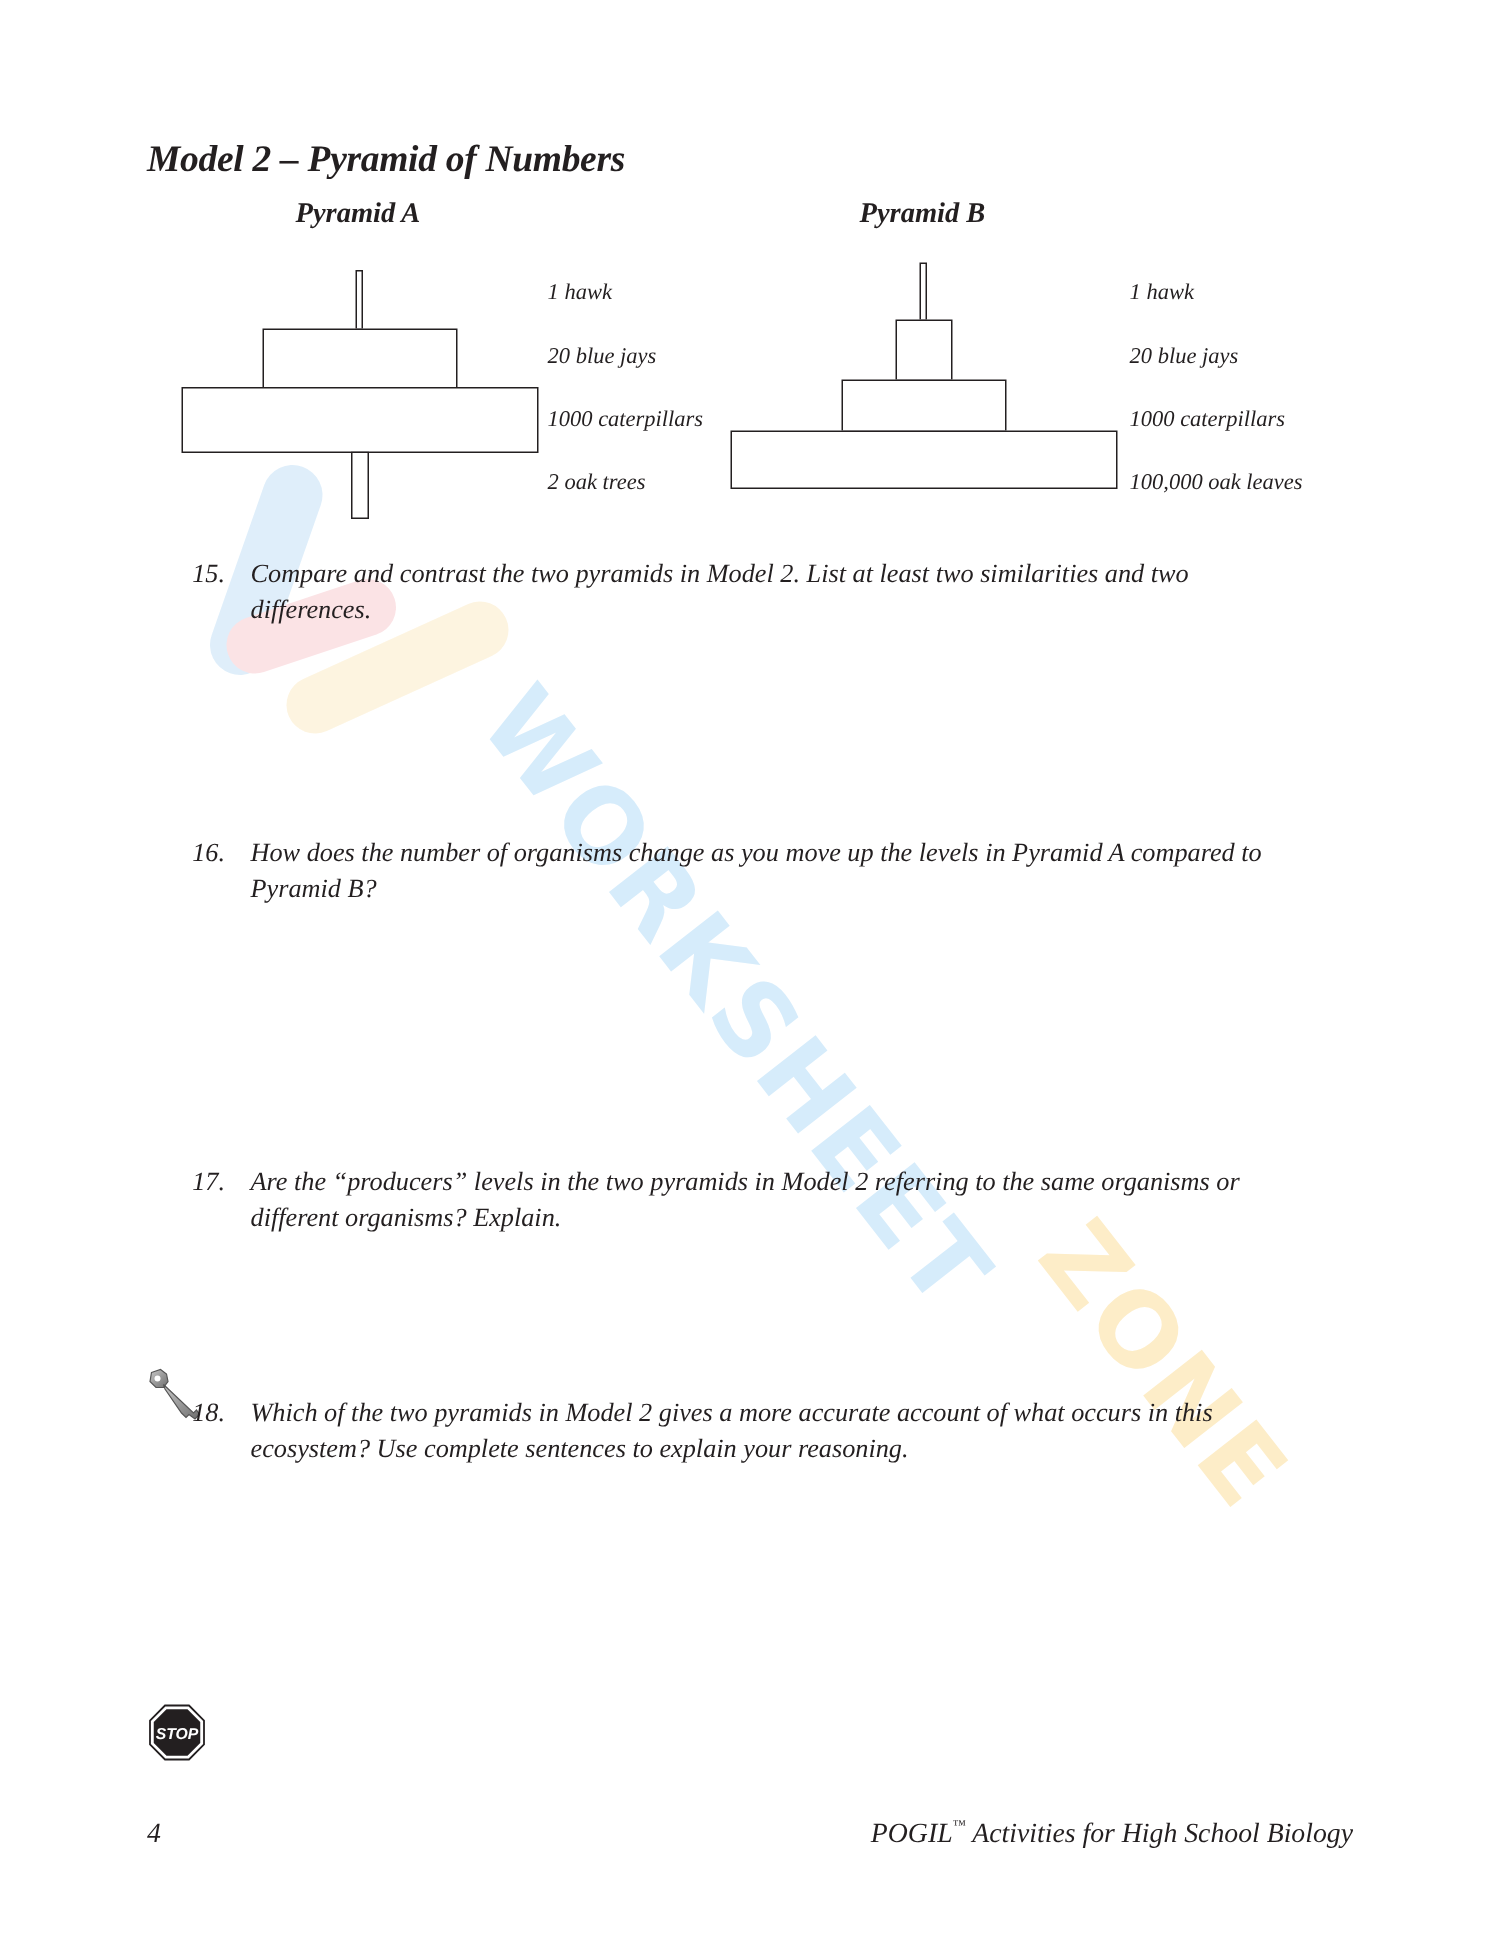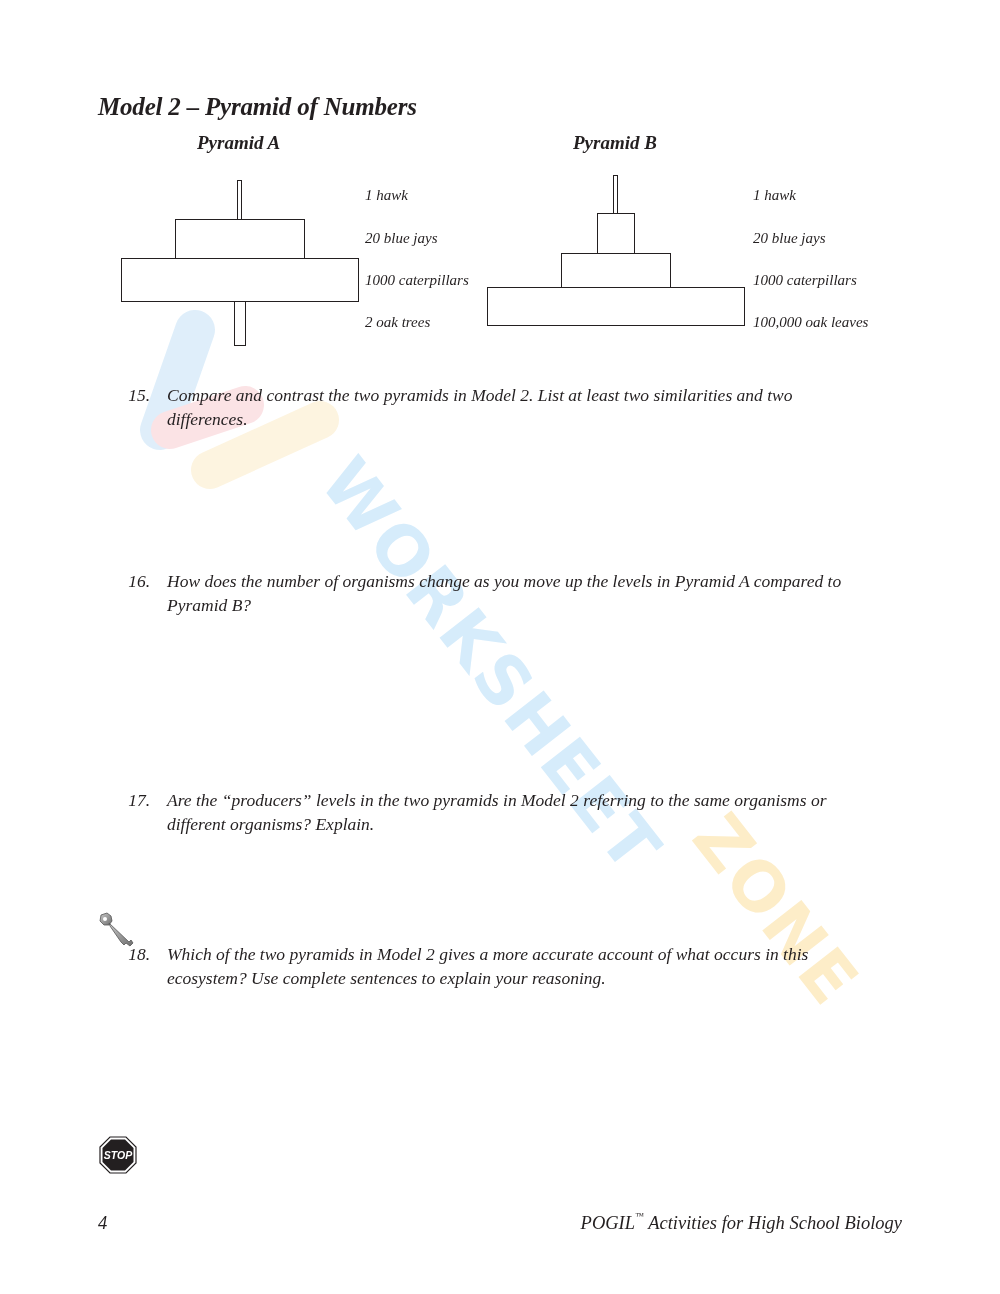--- a/index.html
+++ b/index.html
@@ -7,21 +7,21 @@
       width: 1000px; height: 1294px; position: relative; overflow: hidden;
       font-family: "Liberation Serif", "DejaVu Serif", serif; color: #231f20;
     }
     .abs { position: absolute; }
     .watermark { position: absolute; left: 0; top: 0; width: 1000px; height: 1294px; pointer-events: none; z-index: 0; }
     .content { position: absolute; left: 0; top: 0; width: 1000px; height: 1294px; z-index: 1; font-style: italic; }
     .title { left: 98px; top: 93px; font-size: 25px; font-weight: bold; letter-spacing: -0.2px; white-space: nowrap; }
     .pyr-title { font-size: 19px; font-weight: bold; white-space: nowrap; }
     .bar { position: absolute; border: 1.6px solid #231f20; background: #fff; box-sizing: border-box; }
     .lbl { position: absolute; font-size: 15px; white-space: nowrap; }
-    .q { position: absolute; font-size: 17.5px; line-height: 23.5px; margin-top: 13px; }
+    .q { position: absolute; font-size: 17.5px; line-height: 23.5px; }
     .q .num { position: absolute; left: 0; top: 0; width: 30px; text-align: right; }
     .q .txt { position: absolute; left: 47px; top: 0; }
     .footer { font-size: 18.5px; white-space: nowrap; }
     .footer sup { font-size: 9px; position: relative; top: -2px; vertical-align: top; }
   </style>
 </head>
 <body>
 
 <div class="watermark">
   <svg width="1000" height="1294">

